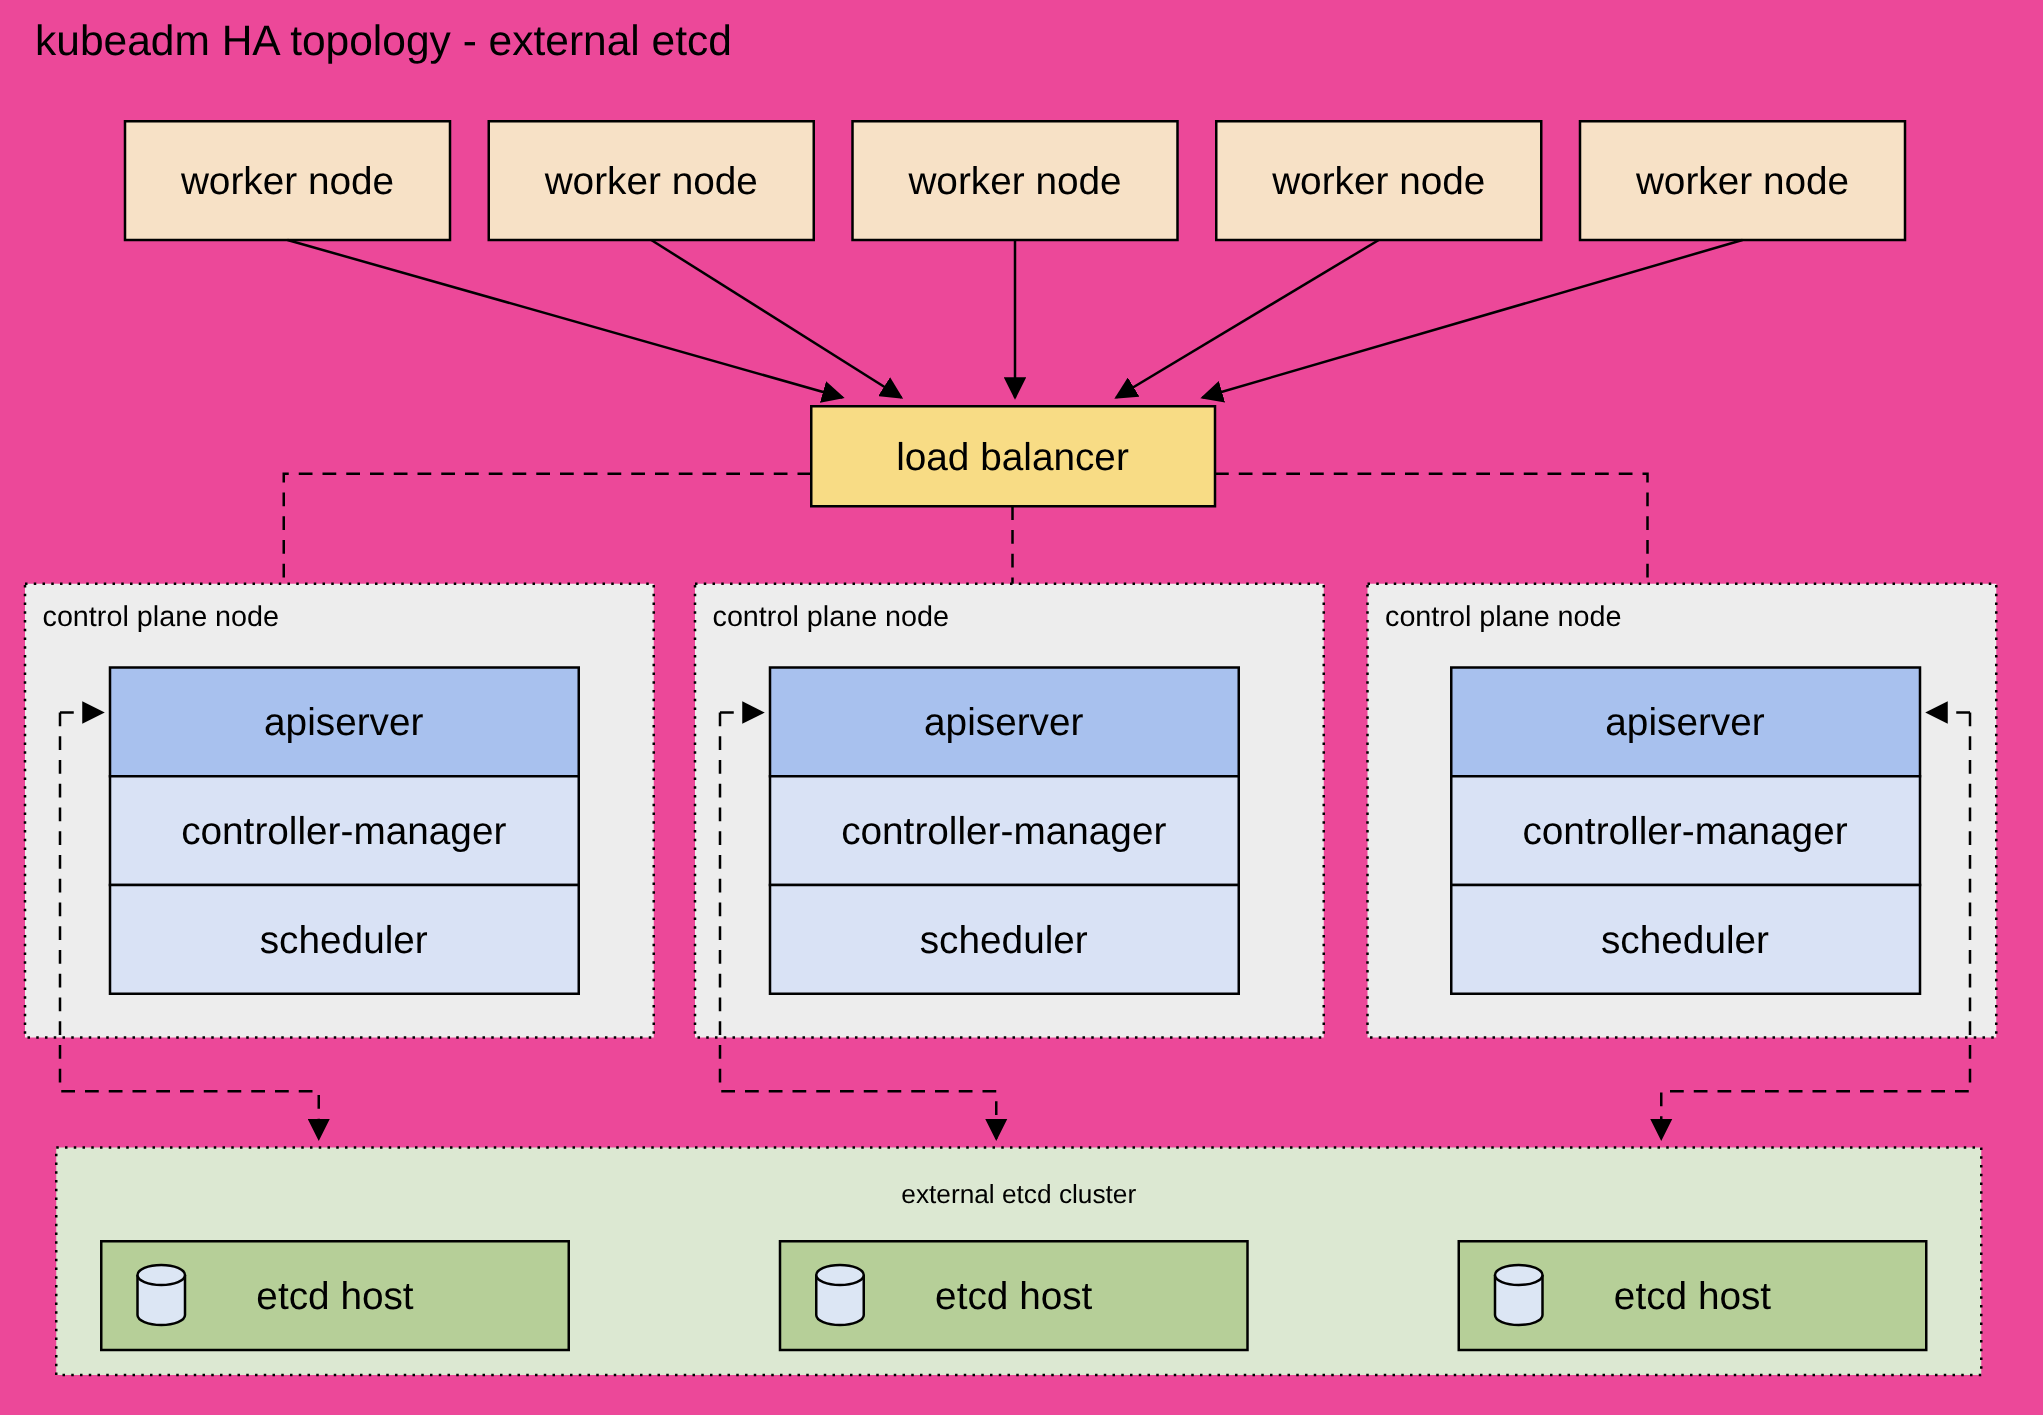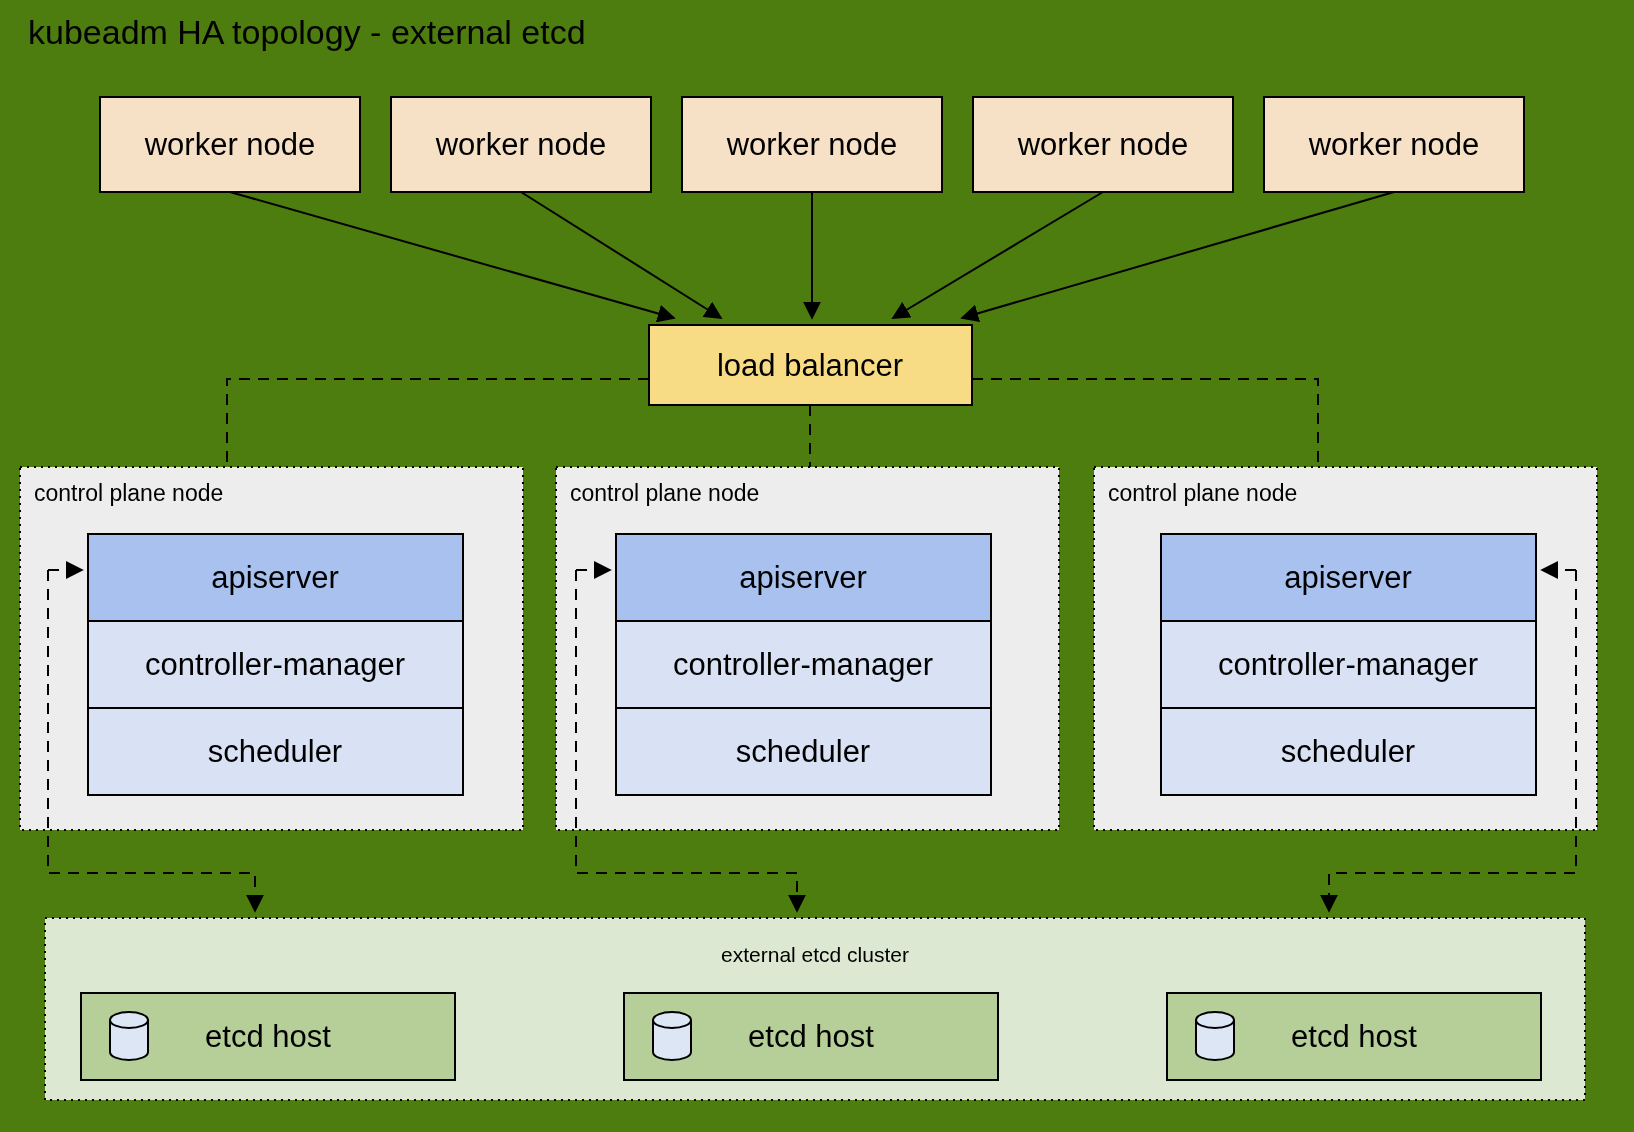--- a/index.html
+++ b/index.html
@@ -1,16 +1,16 @@
 <!DOCTYPE html>
 <html><head>
 <meta charset="utf-8">
 <style>
   html,body{margin:0;padding:0;background:#ffffff;}
-  .canvas{position:relative;width:1634px;height:1132px;background:#4d7c0f;
+  .canvas{position:relative;width:1634px;height:1132px;background:#ec4899;
           font-family:"Liberation Sans", sans-serif;}
   svg{display:block;}
   text{font-family:"Liberation Sans", sans-serif;fill:#000;}
   .title-text{font-size:34px;}
   .box-label{font-size:31px;text-anchor:middle;}
   .node-label{font-size:23px;}
   .cluster-label{font-size:21px;text-anchor:middle;}
   .solid-box{stroke:#000;stroke-width:2;}
   .dotted-box{stroke:#000;stroke-width:2;stroke-dasharray:2 5;}
   .flow-arrow{stroke:#000;stroke-width:2;fill:none;}

